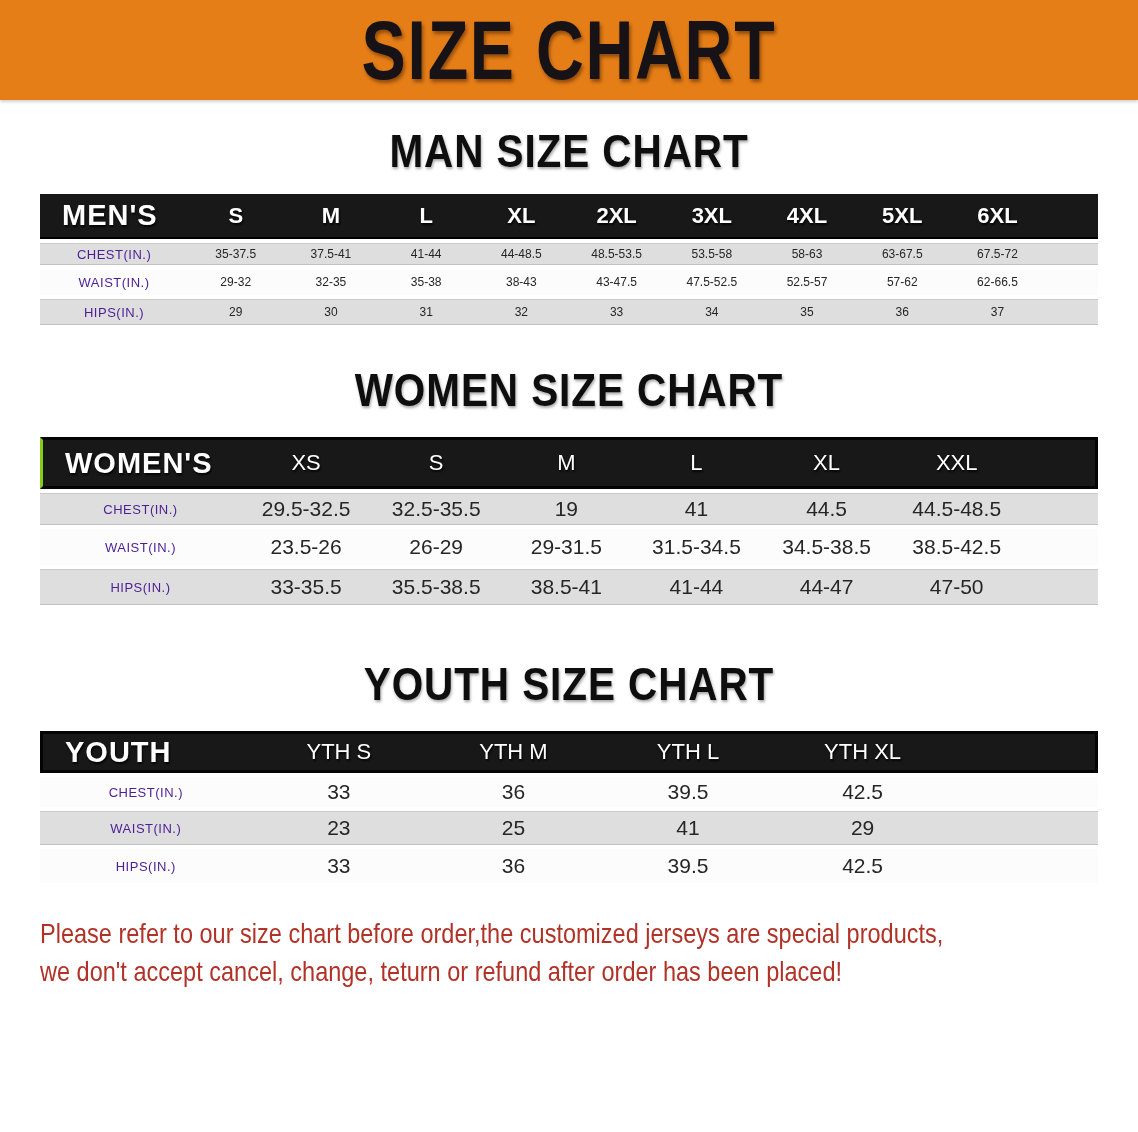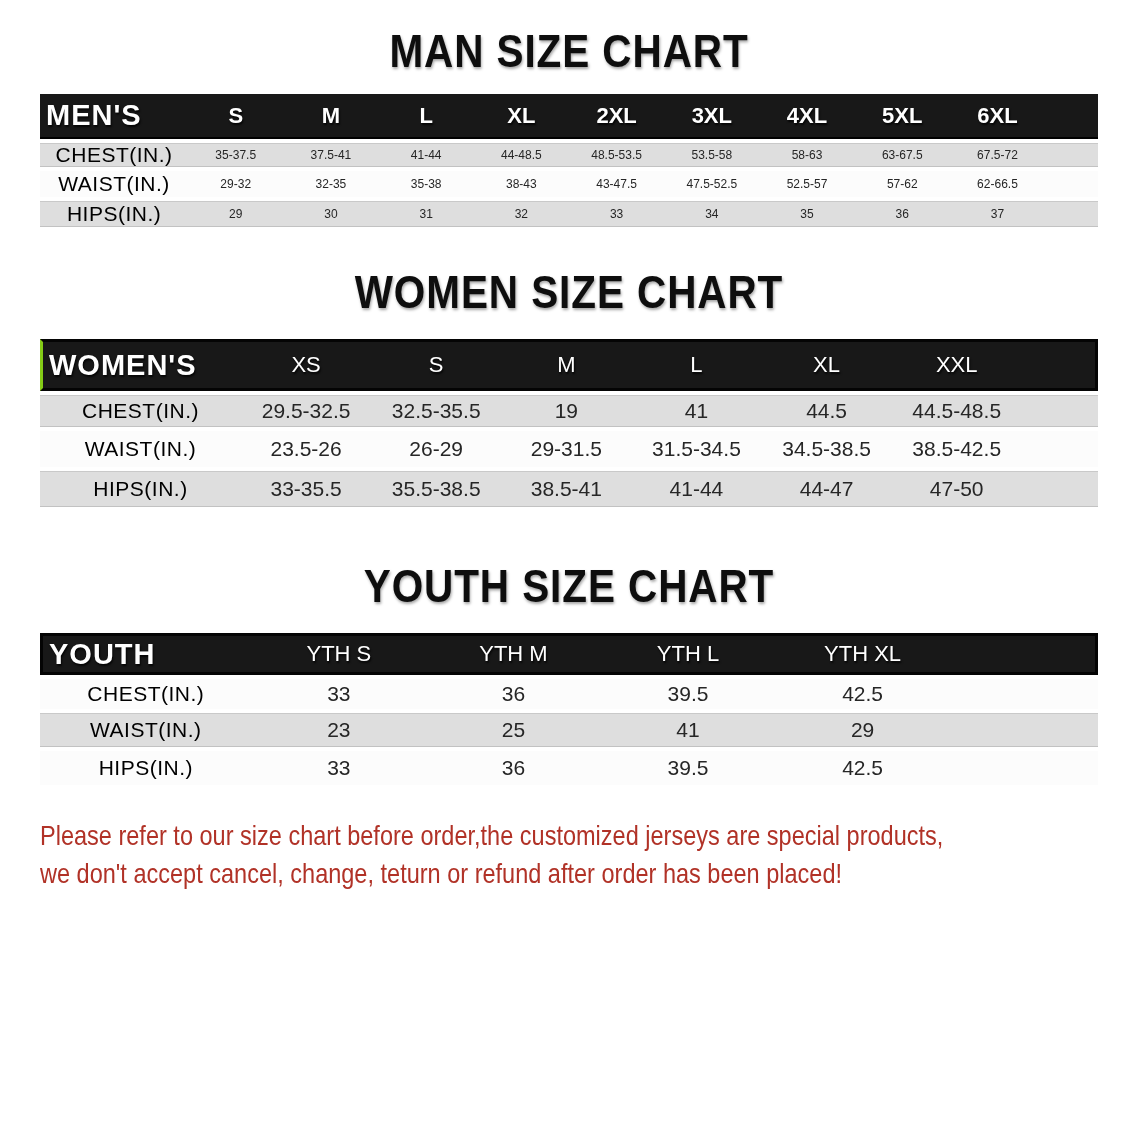--- a/index.html
+++ b/index.html
@@ -42,28 +42,28 @@
   table.size-table{
     width:1058px;margin-left:40px;
     border-collapse:separate;border-spacing:0;table-layout:fixed;
   }
   table.size-table th{
     background:var(--band-bg);color:var(--band-text);
     font-weight:700;text-align:center;padding:0;
     text-shadow:1px 2px 2px rgba(0,0,0,.8);
   }
   table.size-table th.label-head{
-    text-align:left;padding-left:6px;font-size:29px;letter-spacing:1px;
+    text-align:left;padding-left:22px;font-size:29px;letter-spacing:1px;
   }
   table.size-table th.size-head{font-size:22px;}
   table.size-table td{
     text-align:center;color:var(--cell-text);padding:0;
     border-bottom:4px solid #ffffff;
   }
-  table.size-table td.row-label{font-size:21px;letter-spacing:.5px;color:#000000;}
+  table.size-table td.row-label{font-size:13px;letter-spacing:.5px;color:#4c1d95;}
   table.size-table tr.shade td{
     background:var(--shade);
     box-shadow:inset 0 1px 0 #c9c9c9, inset 0 -1px 0 #c2c2c2;
   }
   table.size-table tr.plain td{background:var(--plain);}
   table.size-table tbody tr:first-child td{border-top:4px solid #ffffff;}
 
   
   .t-men th{height:45px;border-bottom:2px solid #000;}
   .t-men td{height:30px;font-size:12px;}
@@ -87,20 +87,23 @@
     transform:scaleX(.84);transform-origin:0 0;
     color:var(--red);font-size:28px;line-height:38px;font-weight:400;
   }
   .disclaimer p{margin:0;white-space:nowrap;}
 </style>
 </head>
 <body>
 
 <div class="page">
 
+  <header class="banner">
+    <span class="banner-title">SIZE CHART</span>
+  </header>
 
   <section>
     <h2 class="section-title mt-men">MAN SIZE CHART</h2>
     <table class="size-table t-men">
         <thead>
           <tr class="">
             <th class="label-head">MEN'S</th>
             <th class="size-head">S</th>
             <th class="size-head">M</th>
             <th class="size-head">L</th>

